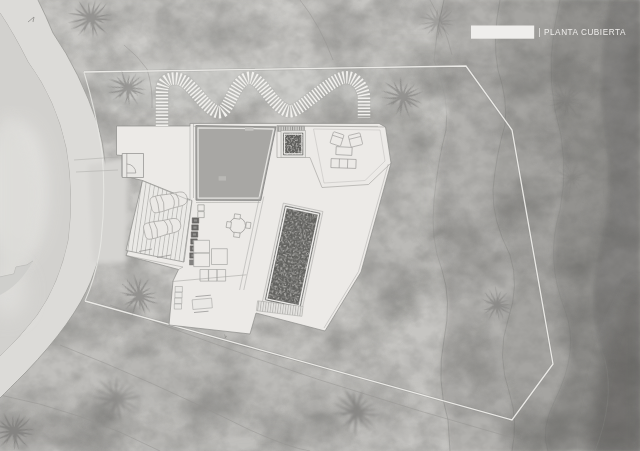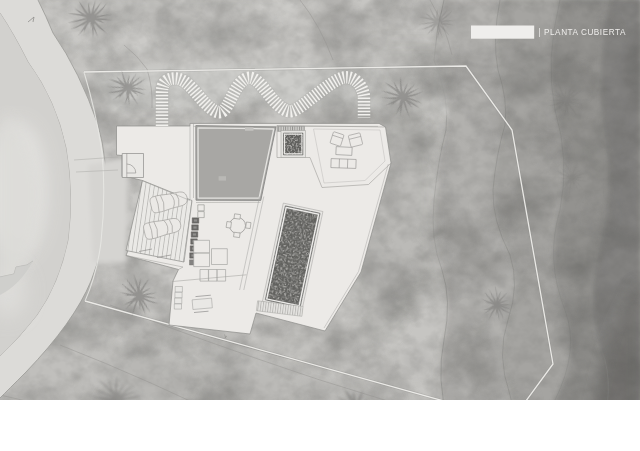--- a/index.html
+++ b/index.html
@@ -1,15 +1,15 @@
 <!DOCTYPE html>
 <html><head><meta charset="utf-8">
 <style>
 html,body{margin:0;padding:0;}
-#wrap{position:relative;width:640px;height:400px;overflow:hidden;font-family:"Liberation Sans",sans-serif;background:#fef9c3;}
+#wrap{position:relative;width:640px;height:451px;overflow:hidden;font-family:"Liberation Sans",sans-serif;background:#fef9c3;}
 </style></head>
 <body>
 <div id="wrap">
 <svg width="640" height="451" viewBox="0 0 640 451" xmlns="http://www.w3.org/2000/svg">
 <defs>
 <filter id="b2" x="-40%" y="-40%" width="180%" height="180%">
           <feGaussianBlur stdDeviation="2"></feGaussianBlur>
         </filter>
 <filter id="b05" x="-30%" y="-30%" width="160%" height="160%">
           <feGaussianBlur stdDeviation="0.6"></feGaussianBlur>

